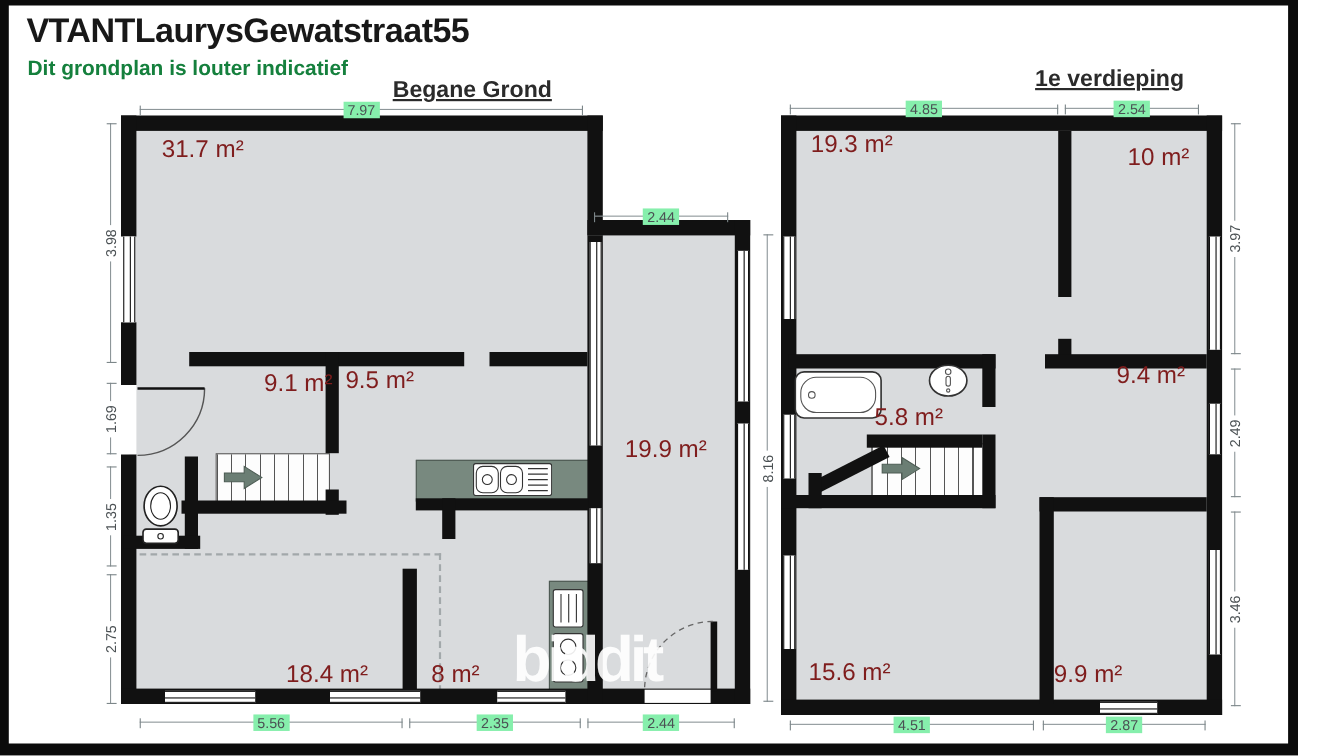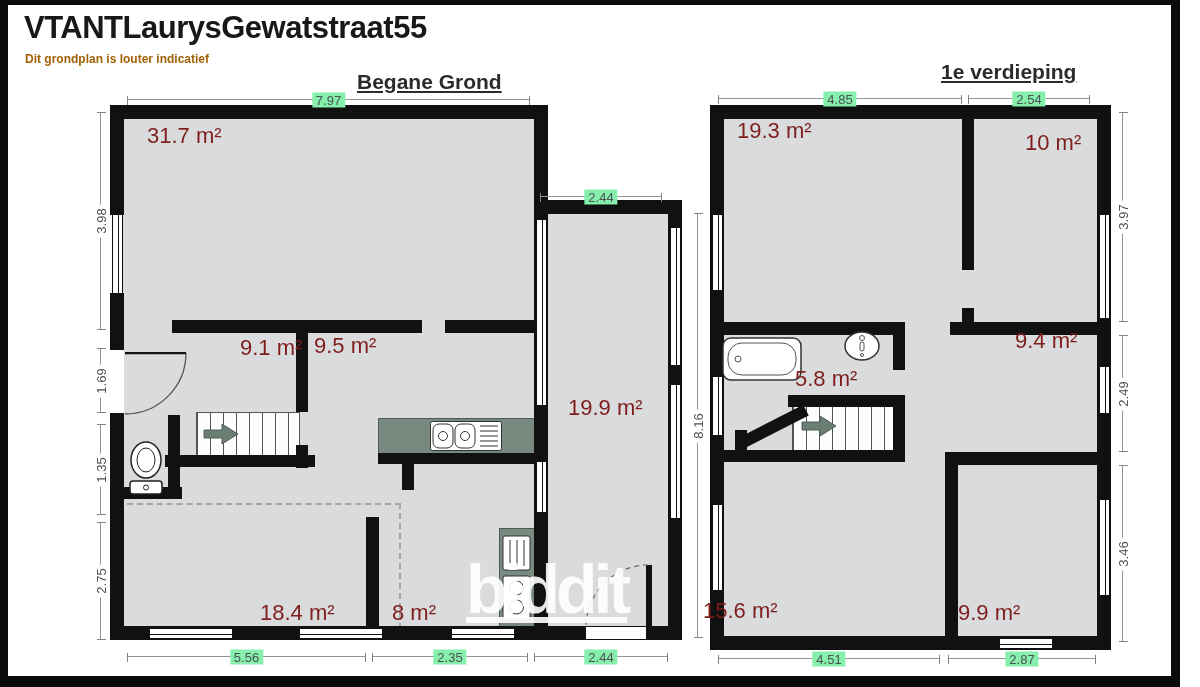--- a/index.html
+++ b/index.html
@@ -1,21 +1,21 @@
 <!DOCTYPE html>
 <html><head>
 <meta charset="utf-8">
 <style>
   html,body{margin:0;padding:0;background:#fff;}
   .page{position:relative;width:1180px;height:687px;background:#ffffff;overflow:hidden;
         font-family:"Liberation Sans",sans-serif;}
   .frame{position:absolute;inset:0;border-top:5px solid #0b0b0b;border-left:8px solid #0b0b0b;
          border-right:9px solid #0b0b0b;border-bottom:11px solid #0b0b0b;z-index:60;pointer-events:none;}
   .title{position:absolute;left:24px;top:10px;font-size:31px;font-weight:bold;color:#181818;letter-spacing:-0.5px;z-index:20;}
-  .subtitle{position:absolute;left:25px;top:52px;font-size:12px;font-weight:bold;color:#a16207;z-index:20;}
+  .subtitle{position:absolute;left:25px;top:52px;font-size:19px;font-weight:bold;color:#15803d;z-index:20;}
   .floor-title{position:absolute;font-size:21px;font-weight:bold;color:#2b2b2b;z-index:20;white-space:nowrap;text-decoration:underline;}
   .floor-fill{position:absolute;background:#d9dbdd;z-index:1;}
   .wall{position:absolute;background:#111;z-index:4;}
   .gapw{position:absolute;background:#fff;z-index:6;}
   .winh{position:absolute;height:9px;background:#fff;border-top:1.3px solid #111;border-bottom:1.3px solid #111;z-index:6;}
   .winh::after{content:"";position:absolute;left:0;right:0;top:50%;height:1px;background:#111;}
   .winv{position:absolute;width:9px;background:#fff;border-left:1.3px solid #111;border-right:1.3px solid #111;z-index:6;}
   .winv::after{content:"";position:absolute;top:0;bottom:0;left:50%;width:1px;background:#111;}
   .rlabel{position:absolute;font-size:22px;color:#7f1d1d;white-space:nowrap;z-index:12;}
   .dimh{position:absolute;height:0;border-top:1px solid #8d9699;z-index:10;}
@@ -27,22 +27,22 @@
   .dimv::before,.dimv::after{content:"";position:absolute;left:-4.5px;width:9px;height:1px;background:#7c8689;}
   .dimv::before{top:0;} .dimv::after{bottom:0;}
   .dimv>span{position:absolute;left:0;top:50%;transform:translate(-50%,-50%) rotate(-90deg);background:#fff;
              padding:0 4px;font-size:13px;color:#4b5154;white-space:nowrap;}
   .stairs{position:absolute;background:#fdfdfd;border:1px solid #555;z-index:3;
           background-image:repeating-linear-gradient(90deg,#555 0 1px,transparent 1px 13px);}
   .fixture{position:absolute;z-index:5;}
   .counter{position:absolute;background:#78897f;border:1px solid #4e5a54;z-index:3;}
   .dashedline{position:absolute;border-top:2px dashed #a2a8aa;border-right:2px dashed #a2a8aa;z-index:2;}
   .doorarc{position:absolute;z-index:7;}
-  .watermark{position:absolute;left:466px;top:550px;font-size:68px;font-weight:bold;
-             color:rgba(255,255,255,0.9);letter-spacing:-4px;z-index:40;pointer-events:none;text-decoration:underline;}
+  .watermark{position:absolute;left:466px;top:566px;font-size:58px;font-weight:bold;
+             color:rgba(255,255,255,0.9);letter-spacing:-4px;z-index:40;pointer-events:none;}
 </style>
 </head>
 <body>
 
 <div class="page">
   <div class="frame"></div>
 
   <div class="title">VTANTLaurysGewatstraat55</div>
   <div class="subtitle">Dit grondplan is louter indicatief</div>
   <div class="floor-title" style="left:357px;top:70px;">Begane Grond</div>
@@ -219,21 +219,21 @@
       <ellipse cx="19" cy="16" rx="17" ry="14" fill="#fff" stroke="#333" stroke-width="1.5"></ellipse>
       <circle cx="19" cy="8" r="2.5" fill="none" stroke="#555" stroke-width="1"></circle>
       <rect x="17" y="12" width="4" height="9" rx="2" fill="none" stroke="#555" stroke-width="1"></rect>
       <circle cx="19" cy="25" r="1.5" fill="none" stroke="#555" stroke-width="1"></circle>
     </svg>
 
     <div class="rlabel" style="left:737px;top:118px;">19.3 m²</div>
     <div class="rlabel" style="left:1025px;top:130px;">10 m²</div>
     <div class="rlabel" style="left:1015px;top:328px;">9.4 m²</div>
     <div class="rlabel" style="left:795px;top:366px;">5.8 m²</div>
-    <div class="rlabel" style="left:703px;top:598px;">15.6 m²</div>
+    <div class="rlabel" style="left:735px;top:598px;">15.6 m²</div>
     <div class="rlabel" style="left:958px;top:600px;">9.9 m²</div>
 
     <div class="dimh" style="left:718px;top:98px;width:244px;">
         <span>4.85</span>
       </div>
     <div class="dimh" style="left:968px;top:98px;width:122px;">
         <span>2.54</span>
       </div>
     <div class="dimv" style="left:1122px;top:112px;height:210px;">
         <span>3.97</span>

